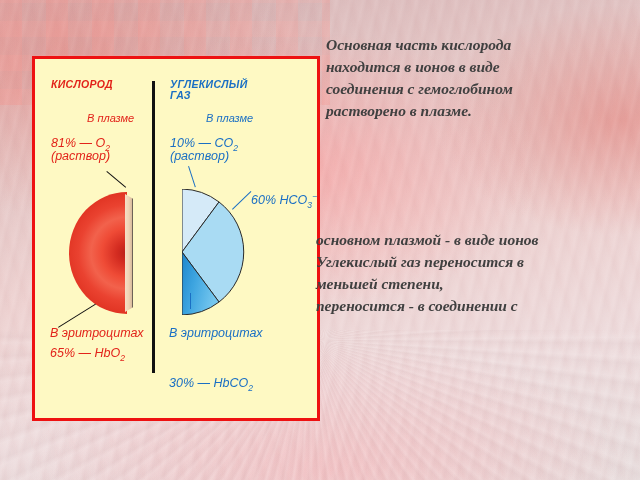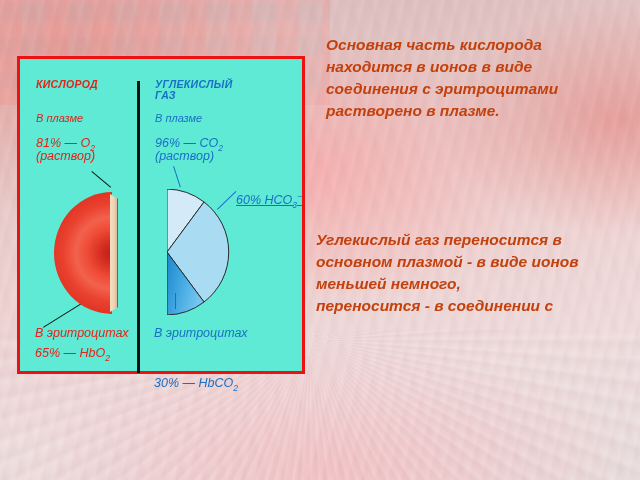--- a/index.html
+++ b/index.html
@@ -54,23 +54,23 @@
         rgba(255,120,110,.30) 0px, rgba(255,120,110,.30) 22px,
         rgba(190,120,120,.10) 22px, rgba(190,120,120,.10) 46px),
       repeating-linear-gradient(0deg,
         rgba(255,140,130,.22) 0px, rgba(255,140,130,.22) 16px,
         rgba(150,110,115,.10) 16px, rgba(150,110,115,.10) 34px);
   }
 
   
   #panel {
     position: absolute;
-    left: 17px; top: 56px;
-    width: 288px; height: 318px;
-    background: #5eead4;
+    left: 32px; top: 56px;
+    width: 288px; height: 365px;
+    background: #fef9c3;
     border: 3px solid #ee1111;
     box-sizing: border-box;
   }
   #divider {
     position: absolute;
     left: 117px; top: 22px;
     width: 3px; height: 292px;
     background: #111;
   }
 
@@ -87,20 +87,21 @@
     letter-spacing: .3px;
     line-height: 11px;
     white-space: pre-line;
   }
   .sub {
     position: absolute;
     font-family: "Liberation Sans", sans-serif;
     font-style: italic;
     font-size: 11px;
     white-space: nowrap;
+    margin-left: 36px;
   }
   .val {
     position: absolute;
     font-family: "Liberation Sans", sans-serif;
     font-style: italic;
     font-size: 12.5px;
     line-height: 12.5px;
     white-space: nowrap;
   }
   .val sub { font-size: 8.5px; }
@@ -132,24 +133,24 @@
   
   #co2-chart { left: 14px; top: 130px; width: 74px; height: 126px; }
   #co2-svg { position: absolute; left: 0; top: 0; }
 
   
   .leader { position: absolute; background: #111; transform-origin: 0 0; height: 1px; }
 
   
   .para {
     position: absolute;
-    font-family: Liberation Sans, sans-serif;
+    font-family: Liberation Serif, serif;
     font-style: italic;
     font-weight: bold;
-    color: #c2410c;
+    color: #404040;
     font-size: 15.5px;
     line-height: 22px;
   }
   .para sub { font-size: 10px; }
   #para1 { left: 326px; top: 34px;  width: 308px; }
   #para2 { left: 316px; top: 229px; width: 322px; }
 </style>
 </head>
 <body>
 
@@ -192,21 +193,21 @@
   </div>
 
   <div class="col col-co2">
 
     <div class="heading blue" style="left:2px; top:20px;">УГЛЕКИСЛЫЙ
 ГАЗ</div>
 
     <div class="sub blue" style="left:2px; top:53px;">В плазме</div>
 
     <div class="val blue" style="left:2px; top:78px;">
-      <span>96% — CO</span><sub>2</sub>
+      <span>10% — CO</span><sub>2</sub>
     </div>
 
     <div class="val blue" style="left:2px; top:91px;">(раствор)</div>
 
     <div class="leader" style="left:21px; top:107px; width:22px; background:#1a6fc4; transform:rotate(72deg);"></div>
 
     <div class="chart" id="co2-chart">
       <svg id="co2-svg" width="74" height="126" viewBox="0 0 74 126">
 
         <path d="M0,63 L0,0 A63,63 0 0,1 50.9,-0.02 Z" transform="translate(0,0)" fill="#d5eaf8" stroke="#2a2a2a" stroke-width="1.1" style="display:none"></path>
@@ -224,39 +225,39 @@
             <stop offset="0%" stop-color="#1d86cd"></stop>
             <stop offset="45%" stop-color="#3ea5e0"></stop>
             <stop offset="100%" stop-color="#74c6ee"></stop>
           </linearGradient>
         </defs>
       </svg>
     </div>
 
     <div class="leader" style="left:64px; top:150px; width:26px; background:#1a6fc4; transform:rotate(-44deg);"></div>
 
-    <div class="val blue" style="left:83px; top:131px;text-decoration:underline;">
+    <div class="val blue" style="left:83px; top:131px;">
       <span>60% HCO</span><sub>3</sub><sup>−</sup>
     </div>
 
     <div class="leader" style="left:22px; top:250px; width:16px; background:#1a6fc4; transform:rotate(-90deg);"></div>
 
     <div class="val blue" style="left:1px; top:268px;">В эритроцитах</div>
 
     <div class="val blue" style="left:1px; top:288px;margin-top:30px;">
       <span>30% — HbCO</span><sub>2</sub>
     </div>
   </div>
 </div>
 
 <div class="para" id="para1">
   <div>Основная часть кислорода</div>
   <div>находится в ионов в виде</div>
-  <div>соединения с эритроцитами</div>
+  <div>соединения с гемоглобином</div>
   <div>растворено в плазме.</div>
 </div>
 
 <div class="para" id="para2">
+  <div>основном плазмой - в виде ионов</div>
   <div>Углекислый газ переносится в</div>
-  <div>основном плазмой - в виде ионов</div>
-  <div>меньшей немного,</div>
+  <div>меньшей степени,</div>
   <div>переносится - в соединении с</div>
 </div>
 
 </body></html>

